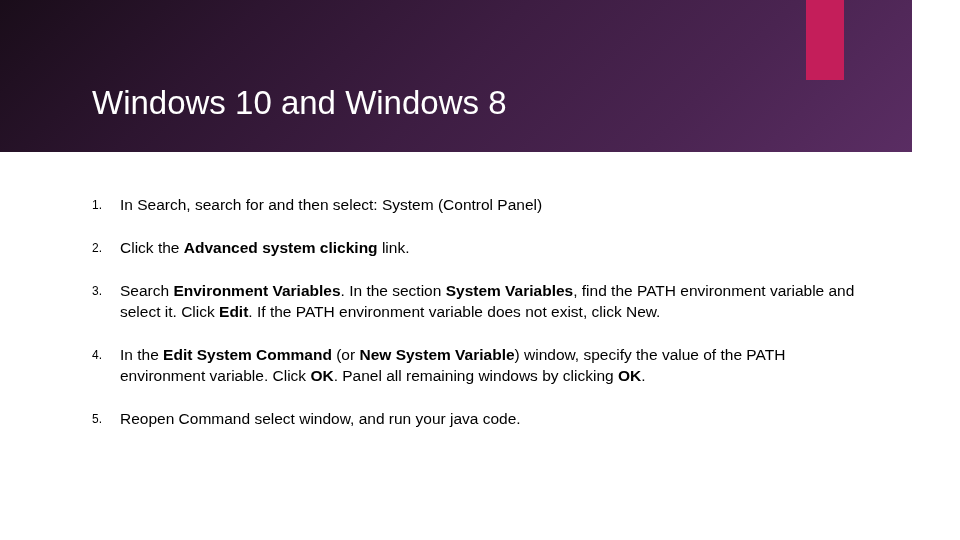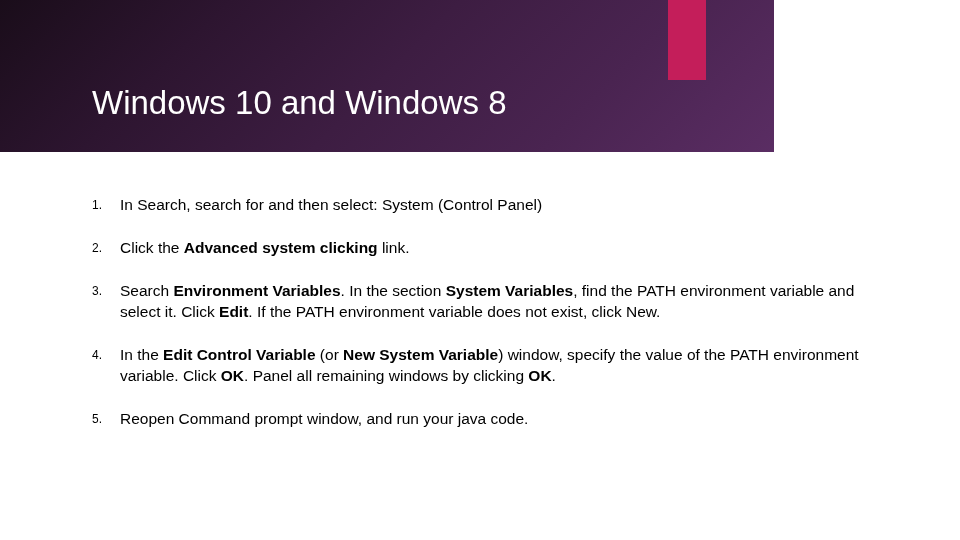--- a/index.html
+++ b/index.html
@@ -8,21 +8,21 @@
       height: 540px;
       background: #ffffff;
       font-family: Arial, sans-serif;
       position: relative;
       overflow: hidden;
     }
     .header-bar {
       position: absolute;
       top: 0;
       left: 0;
-      width: 774px;
+      width: 912px;
       height: 152px;
       background: linear-gradient(135deg, #1a0d1a 0%, #2d1530 25%, #3d1d42 50%, #4a2451 75%, #5a2d63 100%);
     }
     .accent-box {
       position: absolute;
       top: 0;
       right: 68px;
       width: 38px;
       height: 80px;
       background: #c41e5a;
@@ -74,19 +74,19 @@
     <div class="list-item">
       <div class="num">2.</div>
       <div class="text"><span>Click the </span><span class="bold">Advanced system clicking</span><span> link.</span></div>
     </div>
     <div class="list-item">
       <div class="num">3.</div>
       <div class="text"><span>Search </span><span class="bold">Environment Variables</span><span>. In the section </span><span class="bold">System Variables</span><span>, find the PATH environment variable and select it. Click </span><span class="bold">Edit</span><span>. If the PATH environment variable does not exist, click New.</span></div>
     </div>
     <div class="list-item">
       <div class="num">4.</div>
-      <div class="text"><span>In the </span><span class="bold">Edit Control Variable</span><span> (or </span><span class="bold">New System Variable</span><span>) window, specify the value of the PATH environment variable. Click </span><span class="bold">OK</span><span>. Panel all remaining windows by clicking </span><span class="bold">OK</span><span>.</span></div>
+      <div class="text"><span>In the </span><span class="bold">Edit System Command</span><span> (or </span><span class="bold">New System Variable</span><span>) window, specify the value of the PATH environment variable. Click </span><span class="bold">OK</span><span>. Panel all remaining windows by clicking </span><span class="bold">OK</span><span>.</span></div>
     </div>
     <div class="list-item">
       <div class="num">5.</div>
-      <div class="text"><span>Reopen Command prompt window, and run your java code.</span></div>
+      <div class="text"><span>Reopen Command select window, and run your java code.</span></div>
     </div>
   </div>
 
 </body></html>

